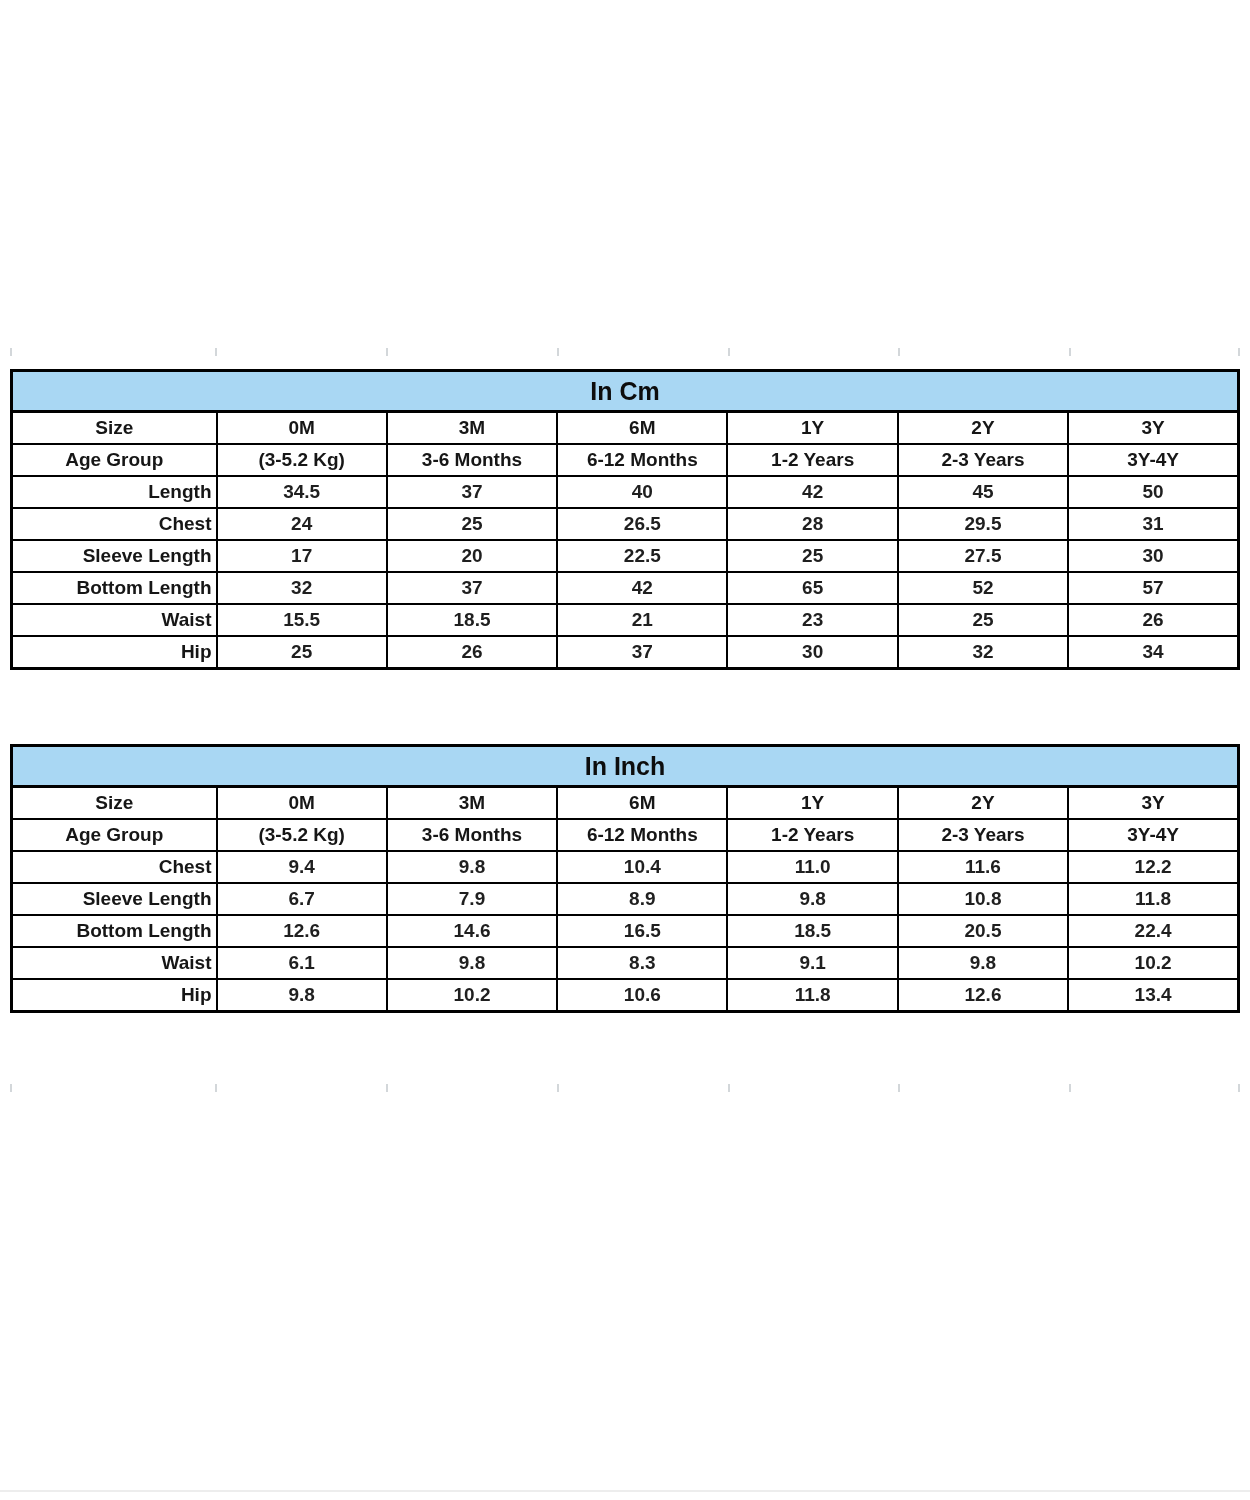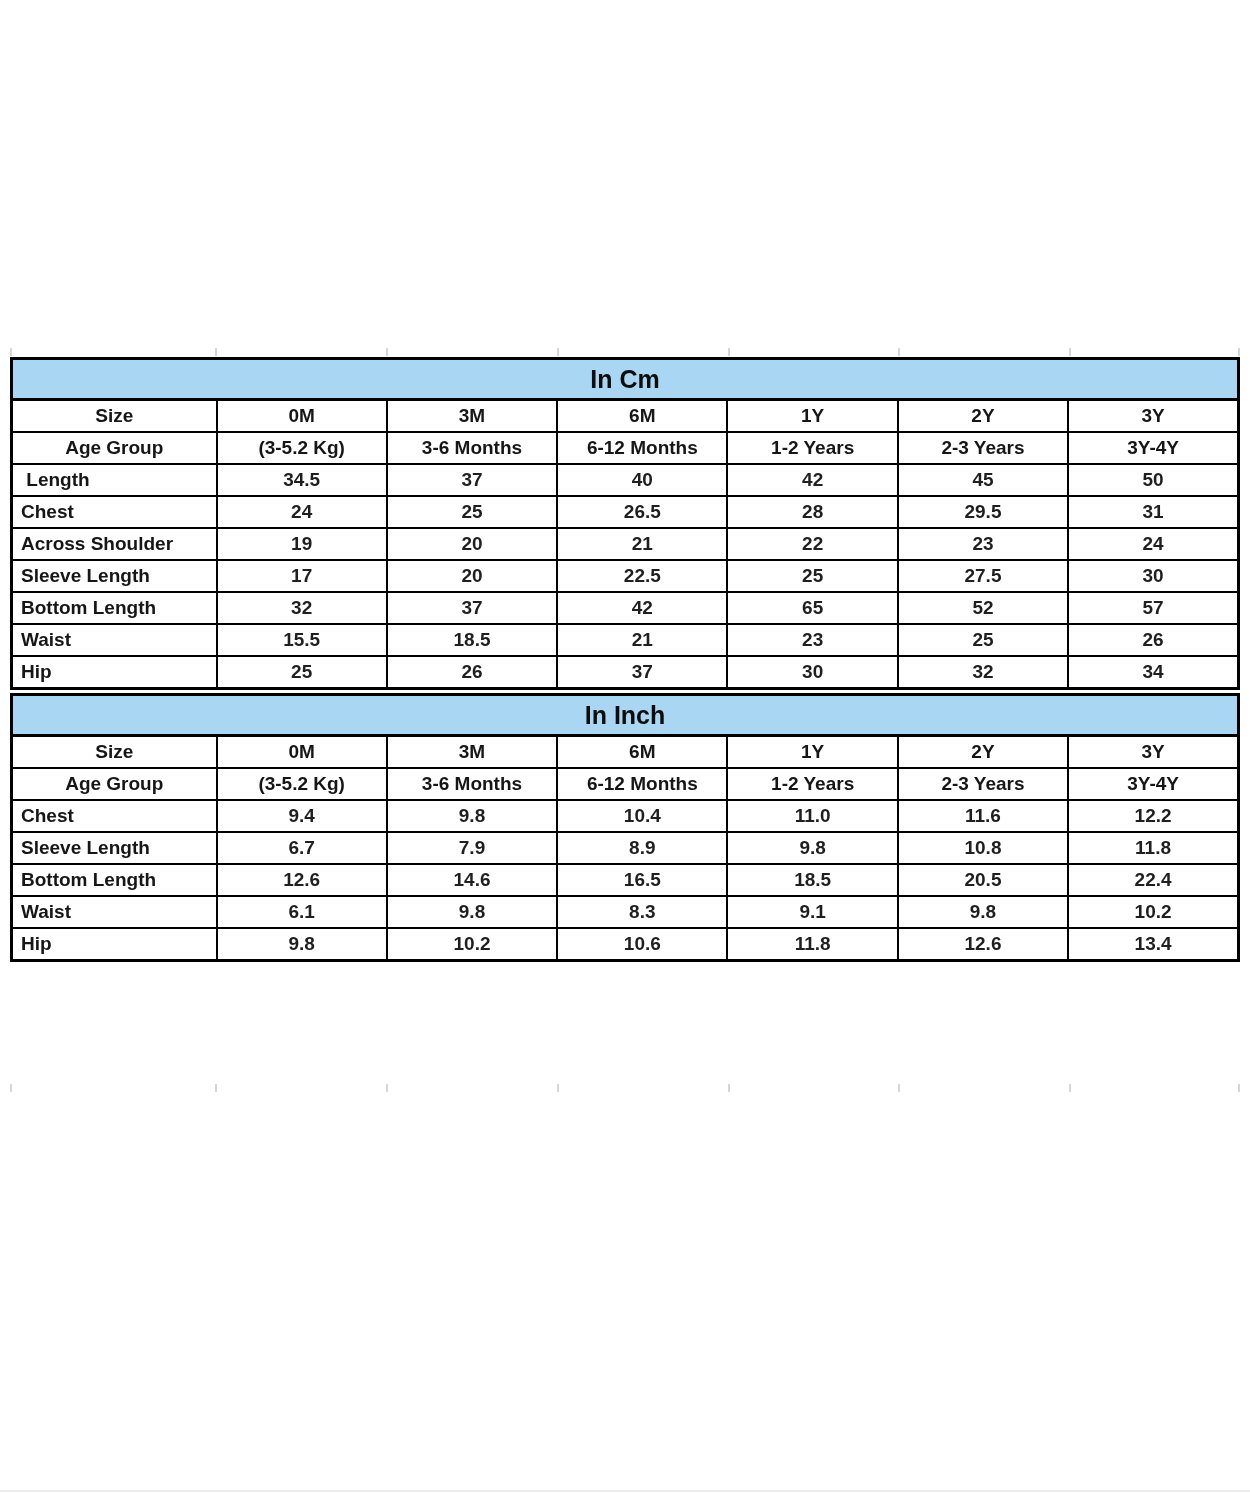--- a/index.html
+++ b/index.html
@@ -8,37 +8,37 @@
     width:1250px;height:1500px;
     background:#ffffff;
     font-family:"Liberation Sans",sans-serif;
     overflow:hidden;
   }
   table.size-table{
     position:absolute;left:10px;width:1230px;
     border-collapse:collapse;table-layout:fixed;
     border:3px solid #000;
   }
-  #t0{top:357px}
-  #t1{top:693px}
+  #t0{top:369px}
+  #t1{top:744px}
   .size-table th,.size-table td{border:2px solid #000;overflow:hidden;}
   th.title{
     height:36px;
     background:var(--header-fill,#a9d7f3);
     font-size:25px;font-weight:700;color:#0d0d0d;
     text-align:center;vertical-align:middle;
     border-bottom:3px solid #000;
   }
   .size-table td{
     height:30px;font-size:19px;color:#161616;
     text-align:center;vertical-align:middle;
     padding:0 4px;
   }
   td.hcell{font-weight:700;}
-  td.lcell{font-weight:700;text-align:left;padding-left:8px;white-space:pre;margin-top:22px;}
+  td.lcell{font-weight:700;text-align:right;padding-left:8px;white-space:pre;margin-top:22px;}
   td.vcell{font-weight:600;color:#1f1f1f;}
   col.c-label{width:205px;}
   .ticks{
     position:absolute;left:10px;width:1230px;height:8px;
   }
   .tick{
     position:absolute;top:0;width:2px;height:8px;
     background:#d3d7da;
   }
   .bottom-line{
@@ -103,29 +103,20 @@
         <tr>
           <td class="lcell">Chest</td>
           <td class="vcell">24</td>
           <td class="vcell">25</td>
           <td class="vcell">26.5</td>
           <td class="vcell">28</td>
           <td class="vcell">29.5</td>
           <td class="vcell">31</td>
         </tr>
         <tr>
-          <td class="lcell">Across Shoulder</td>
-          <td class="vcell">19</td>
-          <td class="vcell">20</td>
-          <td class="vcell">21</td>
-          <td class="vcell">22</td>
-          <td class="vcell">23</td>
-          <td class="vcell">24</td>
-        </tr>
-        <tr>
           <td class="lcell">Sleeve Length</td>
           <td class="vcell">17</td>
           <td class="vcell">20</td>
           <td class="vcell">22.5</td>
           <td class="vcell">25</td>
           <td class="vcell">27.5</td>
           <td class="vcell">30</td>
         </tr>
         <tr>
           <td class="lcell">Bottom Length</td>

